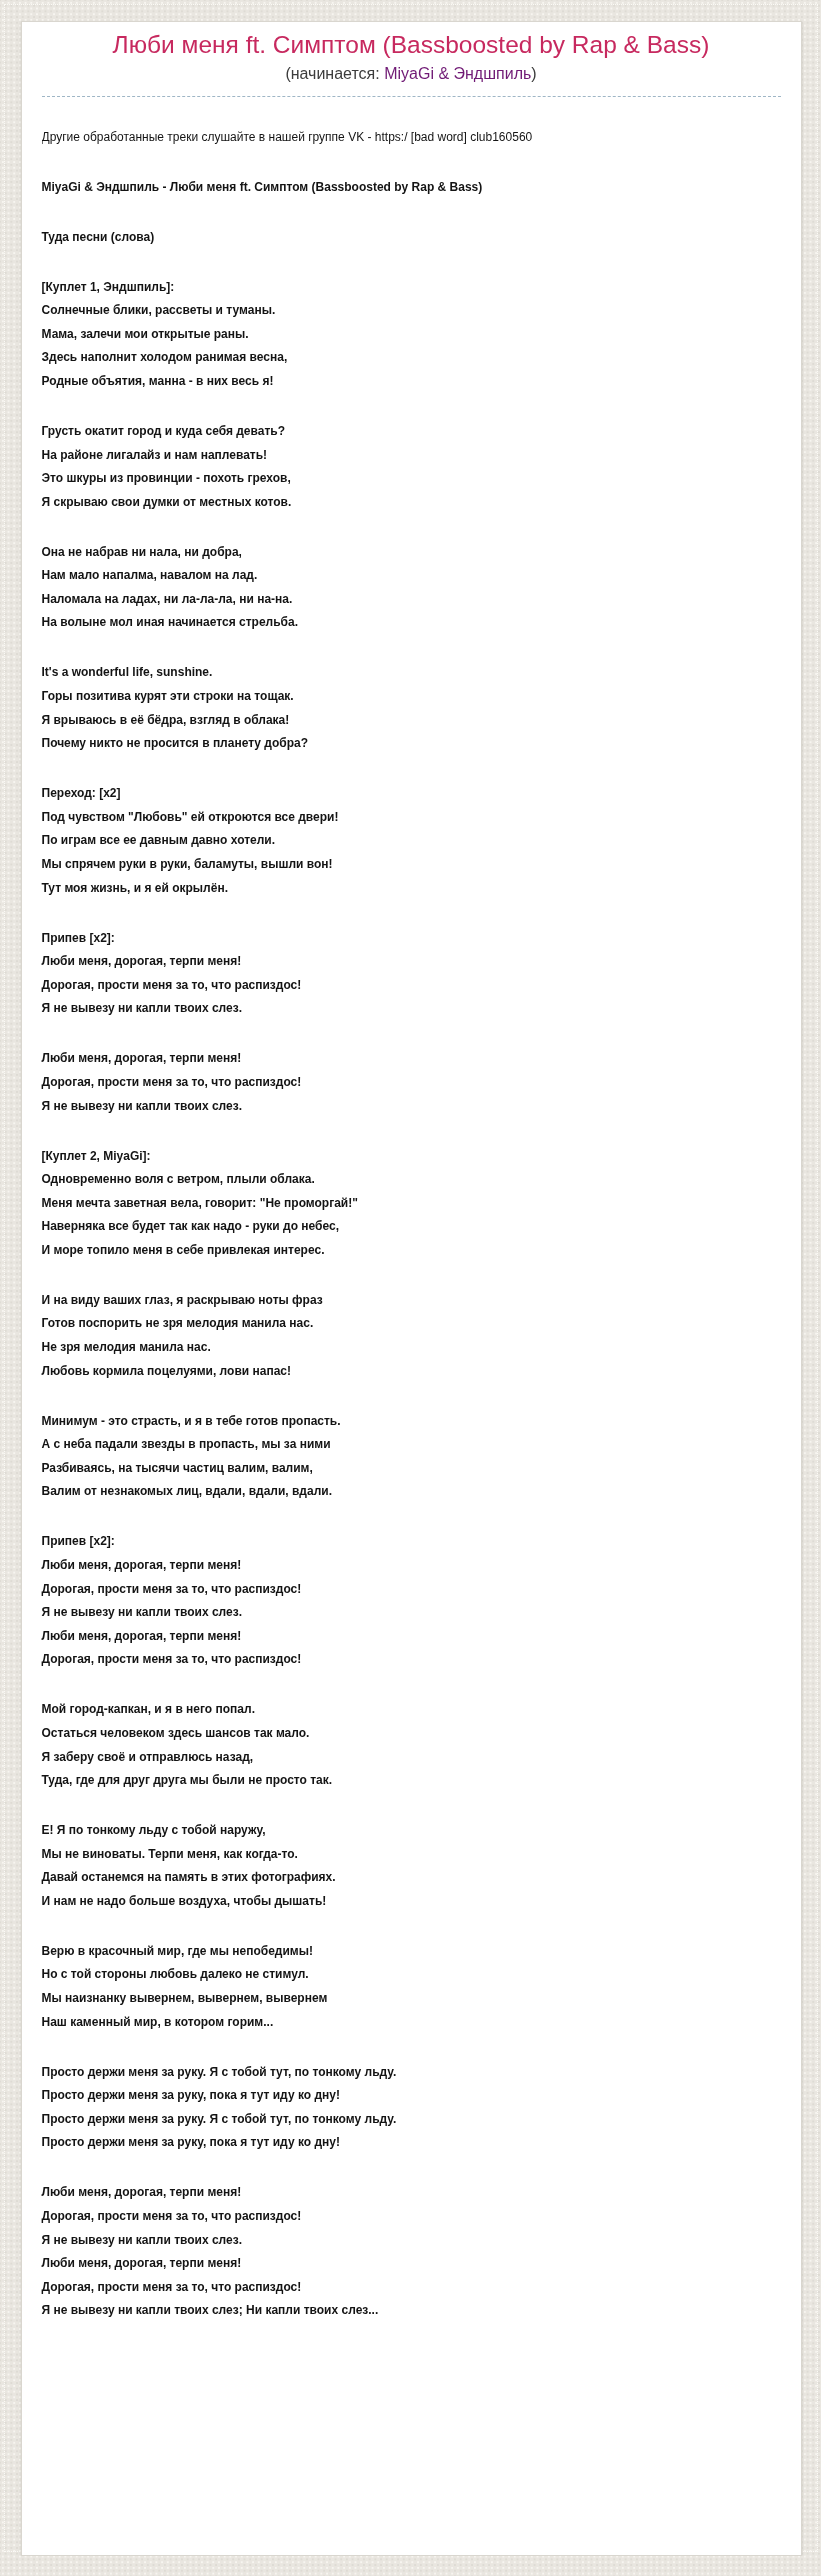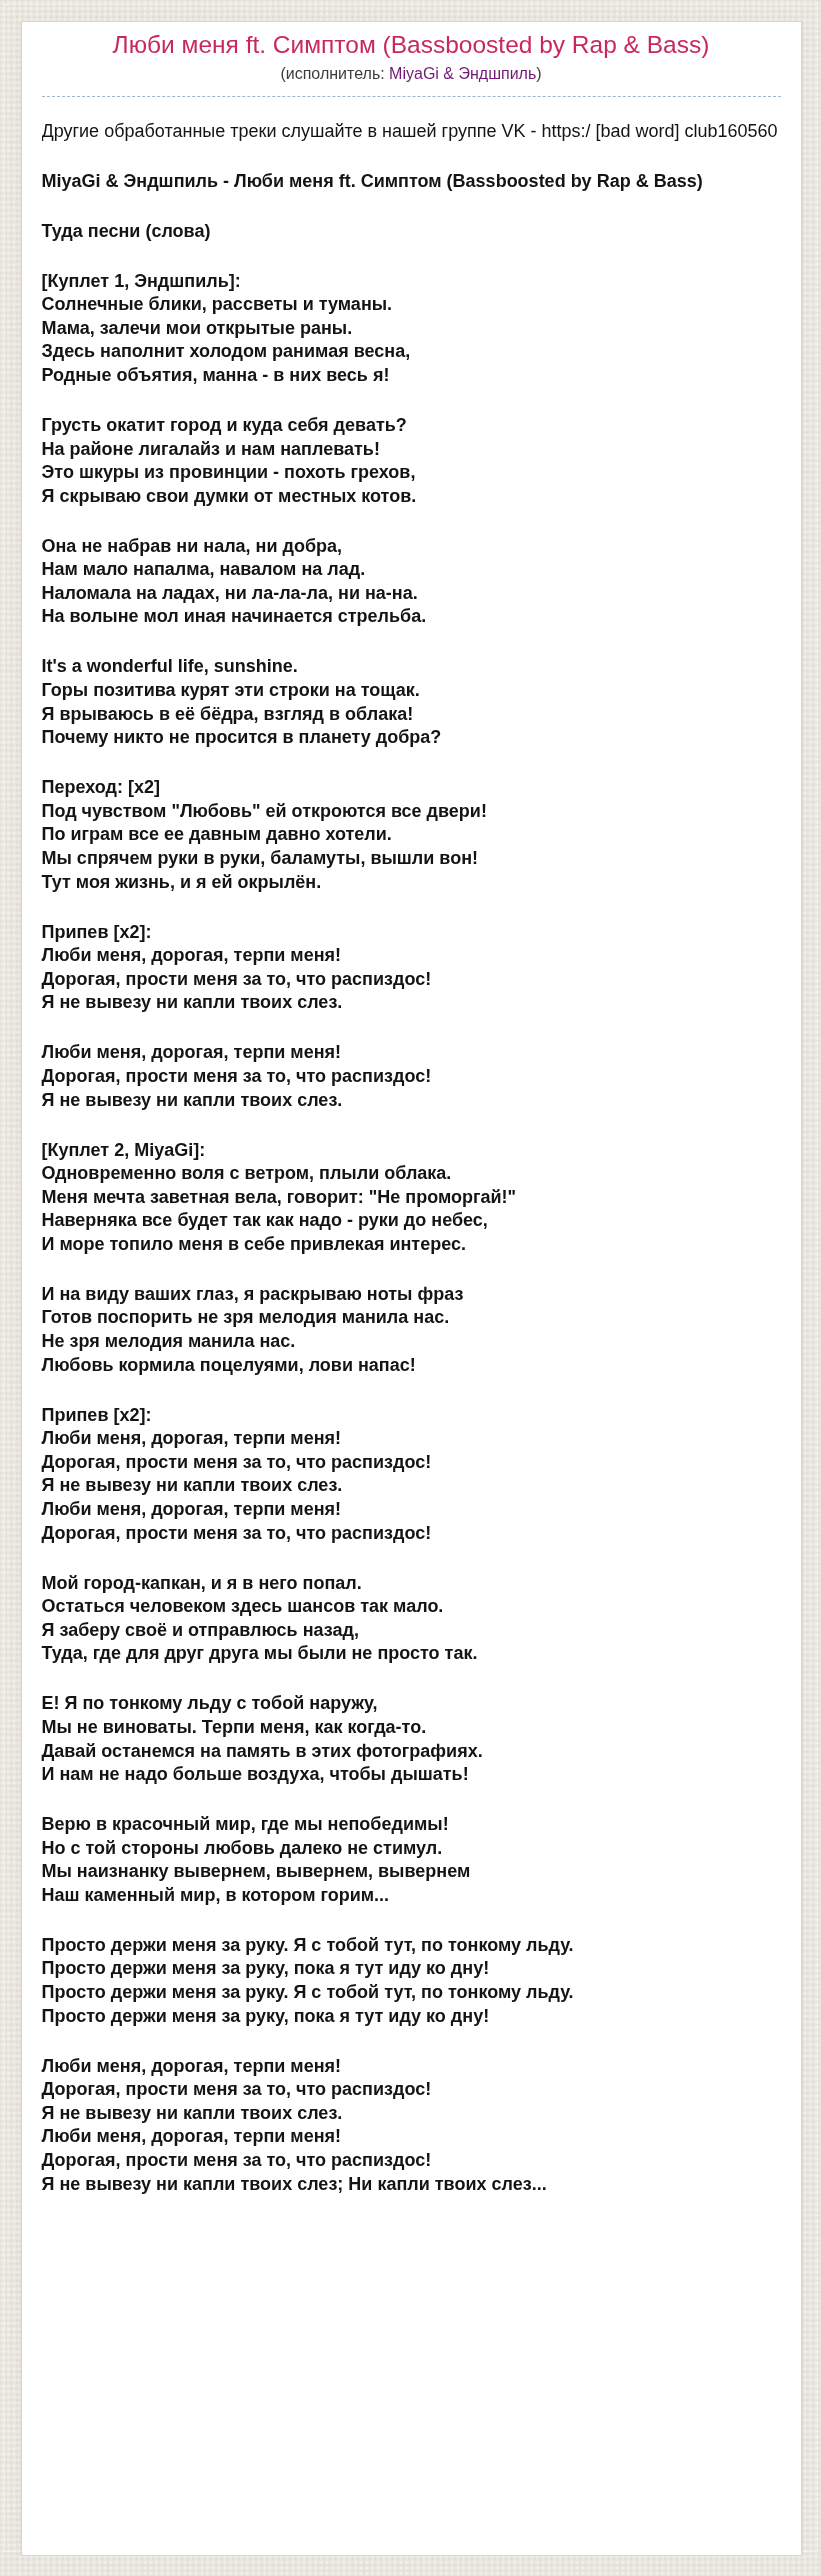--- a/index.html
+++ b/index.html
@@ -50,22 +50,22 @@
     font-size: 16px;
     line-height: 21px;
     color: #3c3c3c;
   }
   .artist-link {
     color: #701a75;
     text-decoration: none;
     cursor: pointer;
   }
   .song-body {
-    margin-top: 23px;
-    font-size: 18px;
+    margin-top: 29px;
+    font-size: 12px;
     line-height: 23.6px;
     color: #141414;
   }
   .vk-note {
     white-space: nowrap;
     overflow: hidden;
     margin: 0 -20px 26.4px 0; 
     padding-right: 0;
   }
   .stanza {
@@ -77,38 +77,39 @@
 </head>
 <body>
 
 <div class="stitch-frame"></div>
 
 <div class="card">
 
   <div class="song-header">
     <h1 class="song-title">Люби меня ft. Симптом (Bassboosted by Rap &amp; Bass)</h1>
     <div class="artist-line">
-      <span>(исполнитель: </span><a class="artist-link">MiyaGi &amp; Эндшпиль</a><span>)</span>
+      <span>(начинается: </span><a class="artist-link">MiyaGi &amp; Эндшпиль</a><span>)</span>
     </div>
   </div>
 
   <div class="song-body">
     <div class="vk-note">Другие обработанные треки слушайте в нашей группе VK - https:/ [bad word] club160560</div>
     <div>
         <p class="stanza">MiyaGi &amp; Эндшпиль - Люби меня ft. Симптом (Bassboosted by Rap &amp; Bass)</p>
         <p class="stanza">Туда песни (слова)</p>
         <p class="stanza">[Куплет 1, Эндшпиль]:<br>Солнечные блики, рассветы и туманы.<br>Мама, залечи мои открытые раны.<br>Здесь наполнит холодом ранимая весна,<br>Родные объятия, манна - в них весь я!</p>
         <p class="stanza">Грусть окатит город и куда себя девать?<br>На районе лигалайз и нам наплевать!<br>Это шкуры из провинции - похоть грехов,<br>Я скрываю свои думки от местных котов.</p>
         <p class="stanza">Она не набрав ни нала, ни добра,<br>Нам мало напалма, навалом на лад.<br>Наломала на ладах, ни ла-ла-ла, ни на-на.<br>На волыне мол иная начинается стрельба.</p>
         <p class="stanza">It's a wonderful life, sunshine.<br>Горы позитива курят эти строки на тощак.<br>Я врываюсь в её бёдра, взгляд в облака!<br>Почему никто не просится в планету добра?</p>
         <p class="stanza">Переход: [x2]<br>Под чувством "Любовь" ей откроются все двери!<br>По играм все ее давным давно хотели.<br>Мы спрячем руки в руки, баламуты, вышли вон!<br>Тут моя жизнь, и я ей окрылён.</p>
         <p class="stanza">Припев [x2]:<br>Люби меня, дорогая, терпи меня!<br>Дорогая, прости меня за то, что распиздос!<br>Я не вывезу ни капли твоих слез.</p>
         <p class="stanza">Люби меня, дорогая, терпи меня!<br>Дорогая, прости меня за то, что распиздос!<br>Я не вывезу ни капли твоих слез.</p>
         <p class="stanza">[Куплет 2, MiyaGi]:<br>Одновременно воля с ветром, плыли облака.<br>Меня мечта заветная вела, говорит: "Не проморгай!"<br>Наверняка все будет так как надо - руки до небес,<br>И море топило меня в себе привлекая интерес.</p>
         <p class="stanza">И на виду ваших глаз, я раскрываю ноты фраз<br>Готов поспорить не зря мелодия манила нас.<br>Не зря мелодия манила нас.<br>Любовь кормила поцелуями, лови напас!</p>
+        <p class="stanza">Минимум - это страсть, и я в тебе готов пропасть.<br>А с неба падали звезды в пропасть, мы за ними<br>Разбиваясь, на тысячи частиц валим, валим,<br>Валим от незнакомых лиц, вдали, вдали, вдали.</p>
         <p class="stanza">Припев [x2]:<br>Люби меня, дорогая, терпи меня!<br>Дорогая, прости меня за то, что распиздос!<br>Я не вывезу ни капли твоих слез.<br>Люби меня, дорогая, терпи меня!<br>Дорогая, прости меня за то, что распиздос!</p>
         <p class="stanza">Мой город-капкан, и я в него попал.<br>Остаться человеком здесь шансов так мало.<br>Я заберу своё и отправлюсь назад,<br>Туда, где для друг друга мы были не просто так.</p>
         <p class="stanza">Е! Я по тонкому льду с тобой наружу,<br>Мы не виноваты. Терпи меня, как когда-то.<br>Давай останемся на память в этих фотографиях.<br>И нам не надо больше воздуха, чтобы дышать!</p>
         <p class="stanza">Верю в красочный мир, где мы непобедимы!<br>Но с той стороны любовь далеко не стимул.<br>Мы наизнанку вывернем, вывернем, вывернем<br>Наш каменный мир, в котором горим...</p>
         <p class="stanza">Просто держи меня за руку. Я с тобой тут, по тонкому льду.<br>Просто держи меня за руку, пока я тут иду ко дну!<br>Просто держи меня за руку. Я с тобой тут, по тонкому льду.<br>Просто держи меня за руку, пока я тут иду ко дну!</p>
         <p class="stanza">Люби меня, дорогая, терпи меня!<br>Дорогая, прости меня за то, что распиздос!<br>Я не вывезу ни капли твоих слез.<br>Люби меня, дорогая, терпи меня!<br>Дорогая, прости меня за то, что распиздос!<br>Я не вывезу ни капли твоих слез; Ни капли твоих слез...</p>
       </div>
   </div>
 
 </div>

